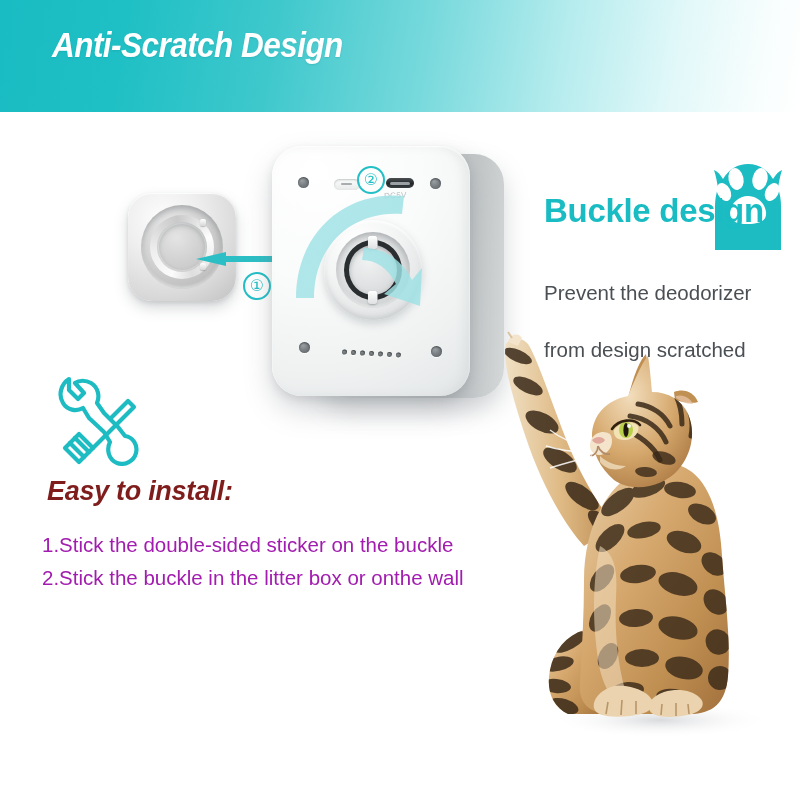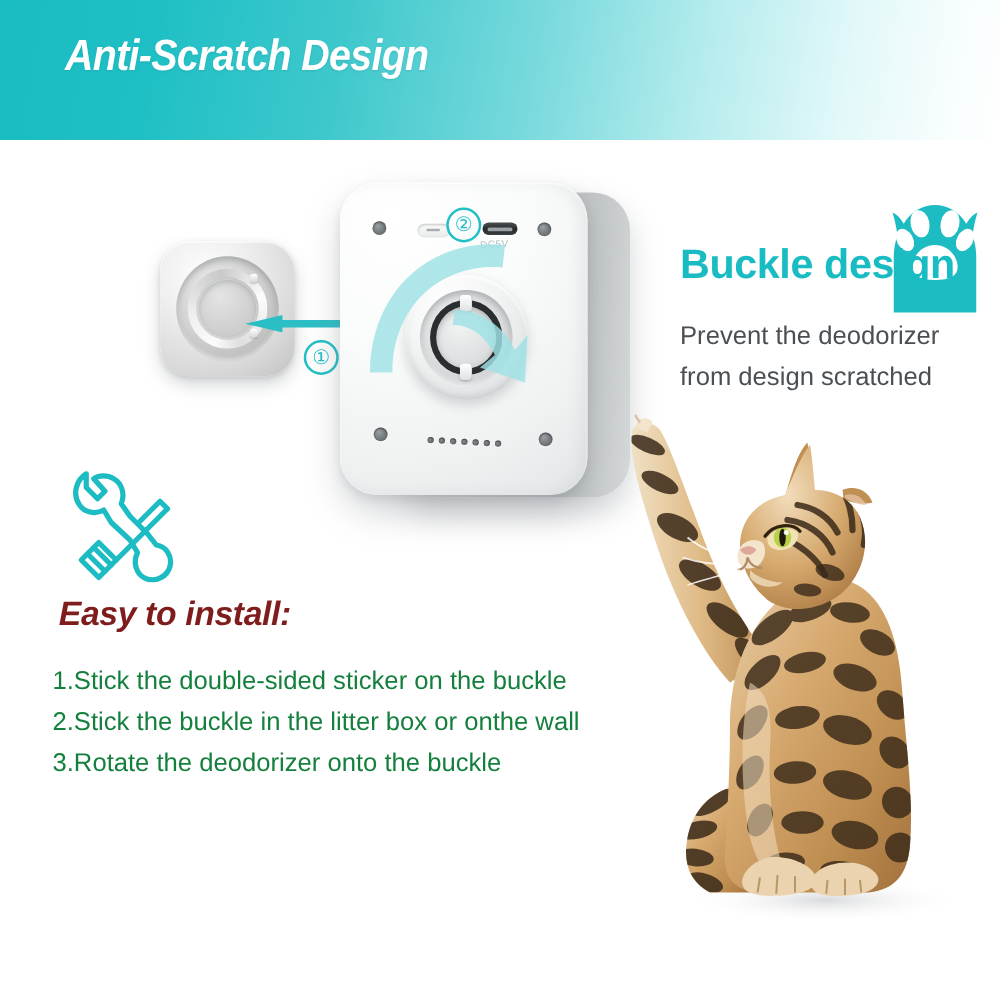--- a/index.html
+++ b/index.html
@@ -199,32 +199,32 @@
   #paw-icon { position:absolute; left:712px; top:162px; width:72px; height:92px; }
   #buckle-design-title {
     position:absolute; left:544px; top:192px;
     font-size:33px; font-weight:bold; color:#19bcc2;
     letter-spacing:-0.3px; white-space:nowrap;
   }
   #buckle-design-body {
     position:absolute; left:544px; top:252px; width:252px;
     font-size:20.5px; line-height:33px; color:#4a4f54;
   }
-  #buckle-design-body div { white-space:nowrap; }
+  #buckle-design-body div { white-space:nowrap;margin-top:24px; }
 
   
   #tools-icon { position:absolute; left:48px; top:372px; width:96px; height:94px; }
   #install-title {
     position:absolute; left:47px; top:476px;
     font-size:27px; font-weight:bold; font-style:italic; color:#7f1d1d;
     letter-spacing:-0.3px; white-space:nowrap;
   }
   #install-steps {
     position:absolute; left:42px; top:528px; width:470px;
-    font-size:20.5px; line-height:33px; color:#15803d;
+    font-size:20.5px; line-height:33px; color:#a21caf;
   }
   #install-steps div { white-space:nowrap; }
 
   
   #cat-photo { position:absolute; left:488px; top:330px; width:312px; height:420px; }
 </style>
 </head>
 <body>
 
 <div id="header-banner">
@@ -374,21 +374,20 @@
       <path d="M69 52 L 79 42 L 86 35 L 80 29 L 73 36 L 63 46"></path>
       <path d="M22 71 L 36 85"></path>
       <path d="M27 66 L 41 80"></path>
     </g>
   </svg>
 </div>
 <div id="install-title">Easy to install:</div>
 <div id="install-steps">
   <div>1.Stick the double-sided sticker on the buckle</div>
   <div>2.Stick the buckle in the litter box or onthe wall</div>
-  <div>3.Rotate the deodorizer onto the buckle</div>
 </div>
 
 <div id="cat-photo">
   <svg width="312" height="420" viewBox="0 0 312 420">
     <defs>
       <linearGradient id="furBase" x1="0" y1="0" x2="1" y2="1">
         <stop offset="0%" stop-color="#e8d0ab"></stop>
         <stop offset="35%" stop-color="#d8ab72"></stop>
         <stop offset="70%" stop-color="#c08f52"></stop>
         <stop offset="100%" stop-color="#a2713d"></stop>

